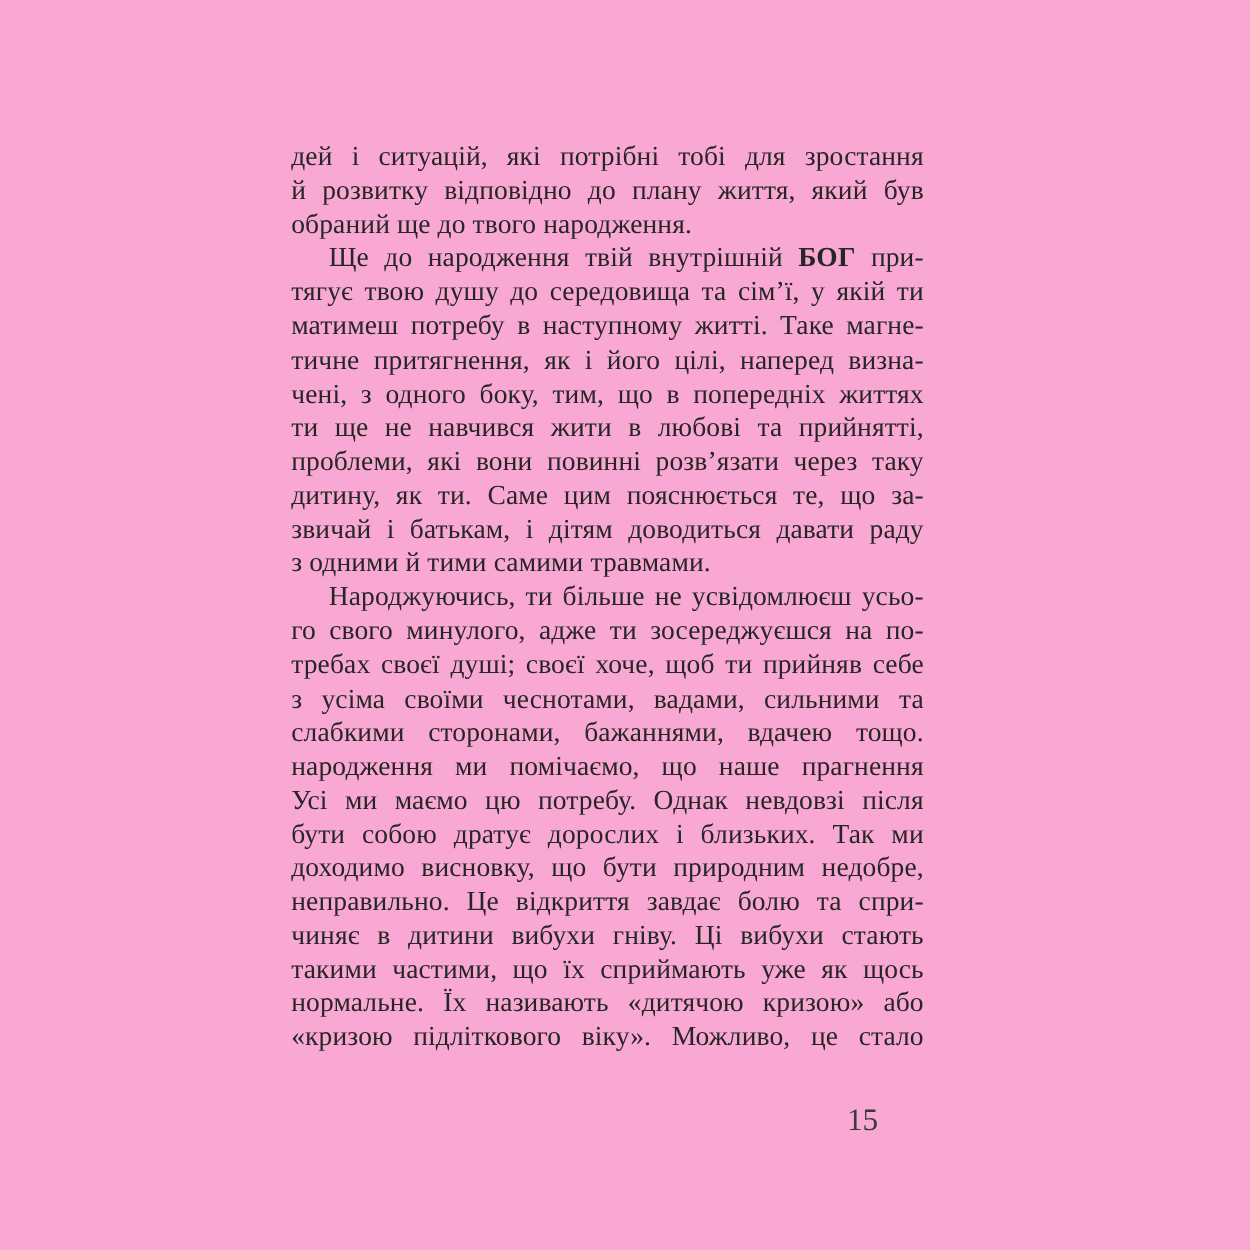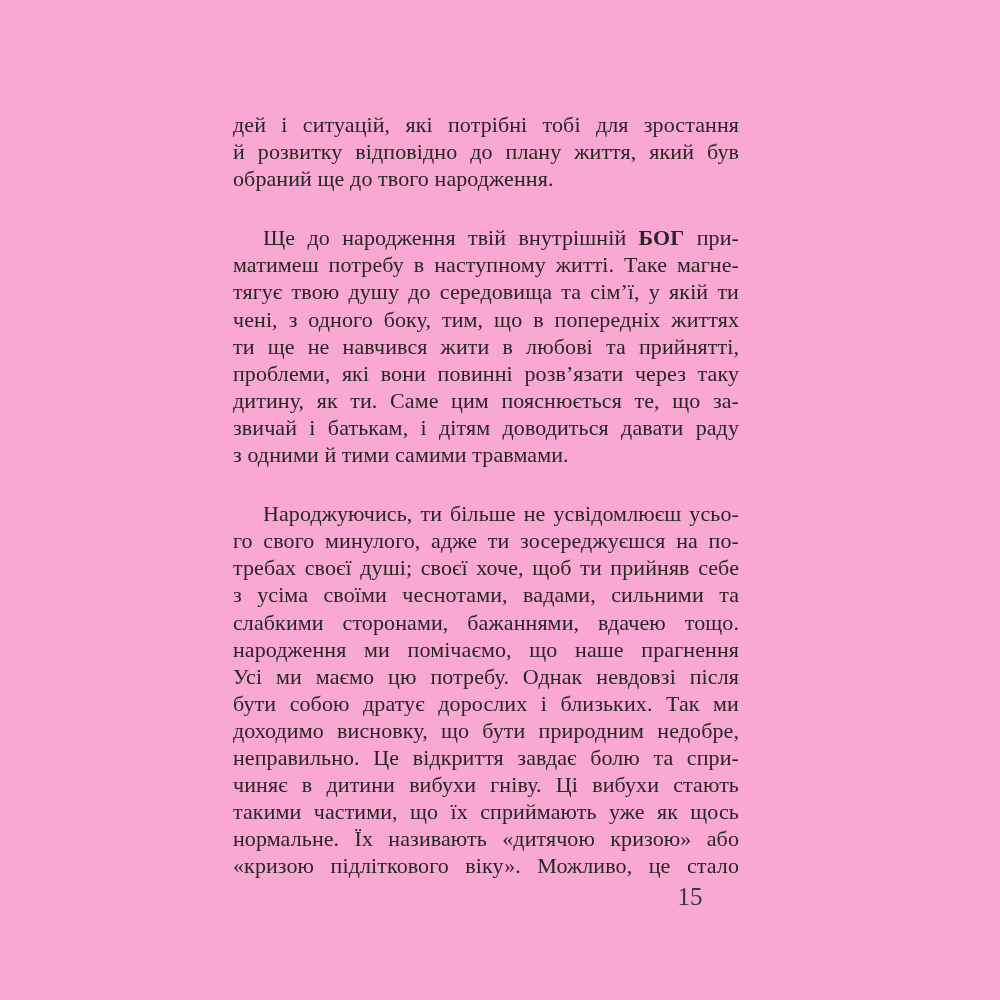--- a/index.html
+++ b/index.html
@@ -31,21 +31,20 @@
   .line {
     text-align: justify;
     text-align-last: justify;
     white-space: normal;
   }
   .line.left {
     text-align-last: left;
   }
   .line.indent {
     text-indent: 30px;
-    margin-top: 32px;
   }
   .line b {
     font-weight: bold;
   }
   .page-number {
     position: absolute;
     left: 660px;
     top: 885px;
     width: 60px;
     text-align: center;
@@ -60,22 +59,23 @@
 
 <div class="page">
   <div class="text-block">
       <div class="paragraph">
         <div class="line">дей і ситуацій, які потрібні тобі для зростання</div>
         <div class="line">й розвитку відповідно до плану життя, який був</div>
         <div class="line left">обраний ще до твого народження.</div>
       </div>
       <div class="paragraph">
         <div class="line indent">Ще до народження твій внутрішній <b>БОГ</b> при-</div>
+        <div class="line">тягує твою душу до середовища та сім’ї, у якій ти</div>
         <div class="line">матимеш потребу в наступному житті. Таке магне-</div>
-        <div class="line">тягує твою душу до середовища та сім’ї, у якій ти</div>
+        <div class="line">тичне притягнення, як і його цілі, наперед визна-</div>
         <div class="line">чені, з одного боку, тим, що в попередніх життях</div>
         <div class="line">ти ще не навчився жити в любові та прийнятті,</div>
         <div class="line">проблеми, які вони повинні розв’язати через таку</div>
         <div class="line">дитину, як ти. Саме цим пояснюється те, що за-</div>
         <div class="line">звичай і батькам, і дітям доводиться давати раду</div>
         <div class="line left">з одними й тими самими травмами.</div>
       </div>
       <div class="paragraph">
         <div class="line indent">Народжуючись, ти більше не усвідомлюєш усьо-</div>
         <div class="line">го свого минулого, адже ти зосереджуєшся на по-</div>

